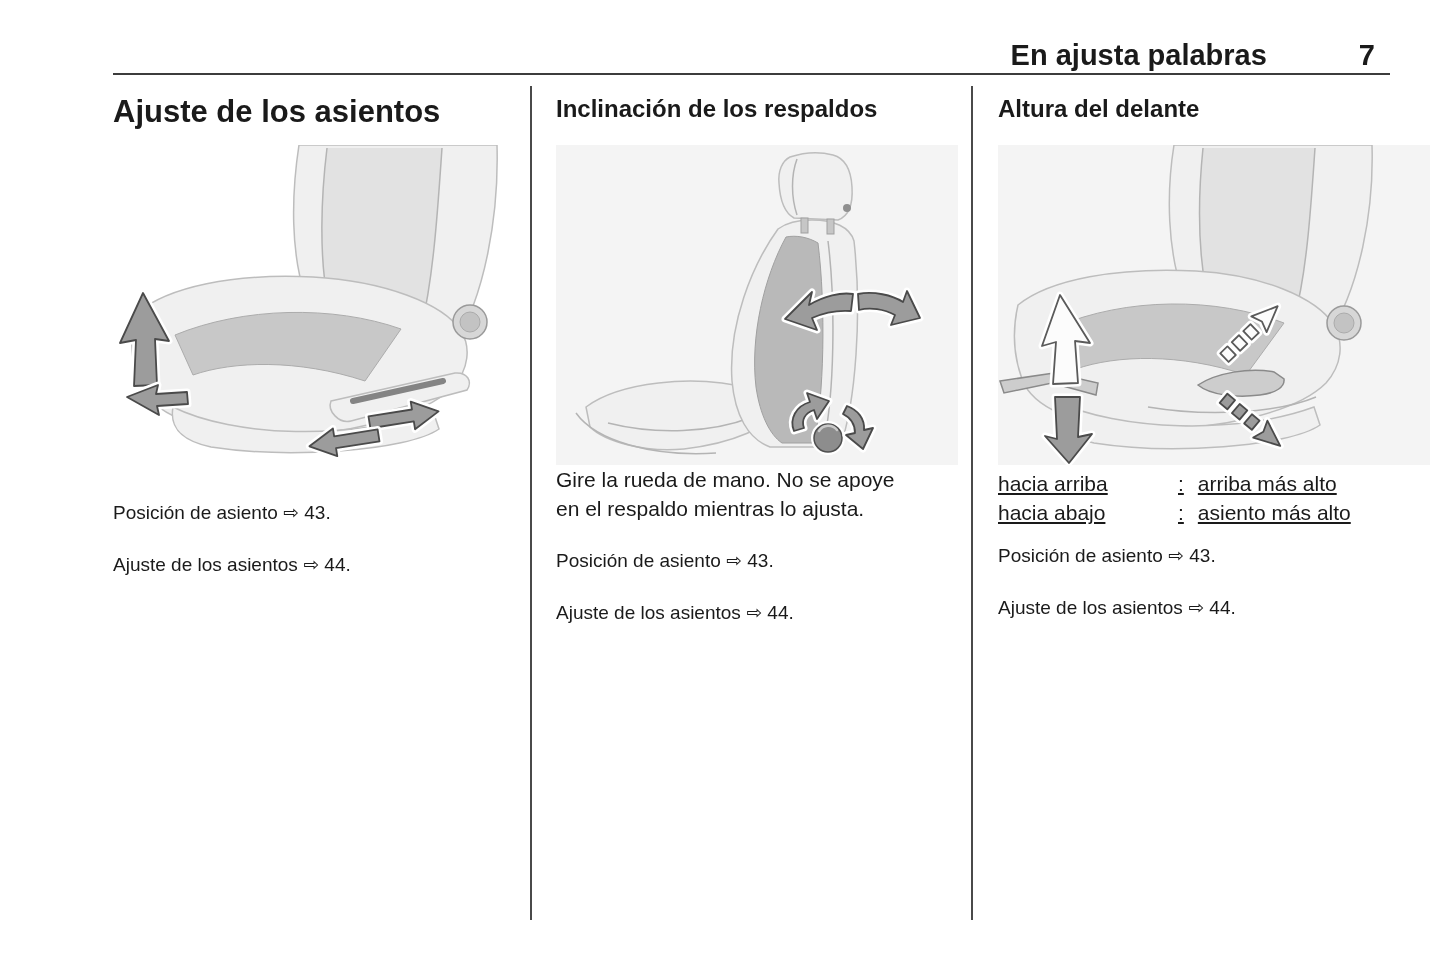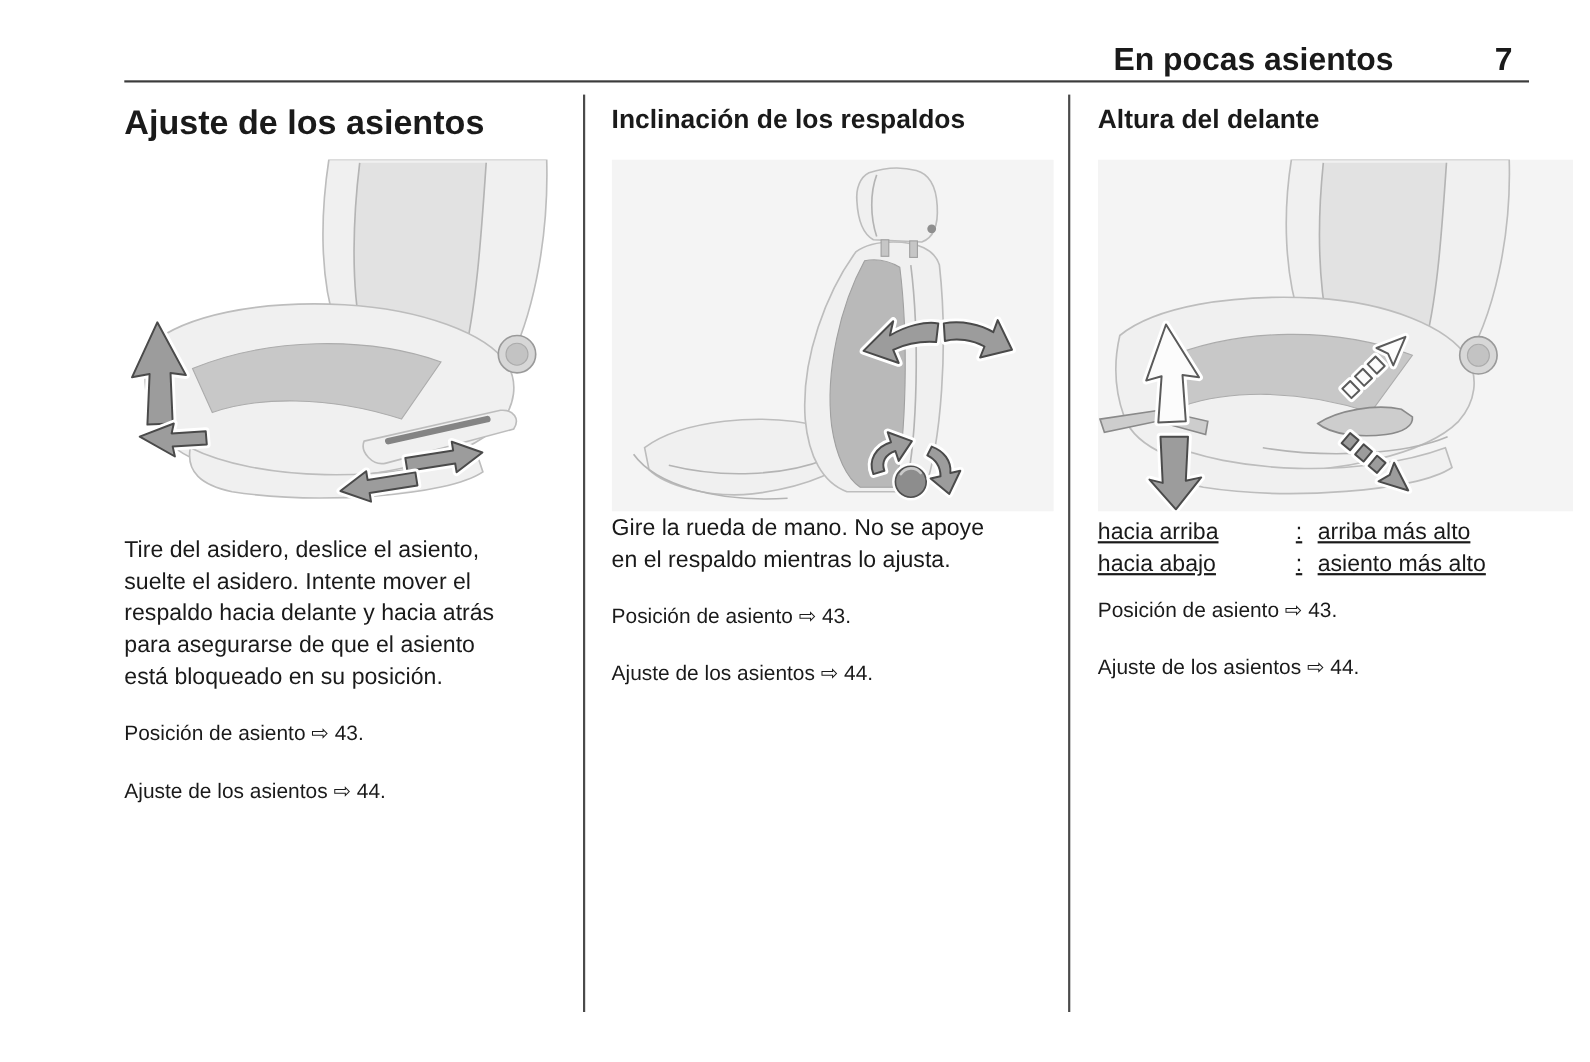--- a/index.html
+++ b/index.html
@@ -64,21 +64,21 @@
   .wheel{fill:#8d8d8d;stroke:#4f4f4f;stroke-width:1.5;}
   .wheelhalo{fill:none;stroke:#ffffff;stroke-width:6;}
   .wheelhl{fill:none;stroke:#c9c9c9;stroke-width:2.5;stroke-linecap:round;}
 </style>
 </head>
 <body>
 
 <div class="page">
 
   <div class="hdr">
-    <span>En pocas asientos</span>
+    <span>En ajusta palabras</span>
     <span>7</span>
   </div>
   <div class="hrule"></div>
   <div class="vrule v1"></div>
   <div class="vrule v2"></div>
 
   <div class="col c1">
     <h1>Ajuste de los asientos</h1>
 
     <figure class="fig1">
@@ -108,25 +108,20 @@
           <path class="halo" d="M256,266 L300,266 L300,258 L326,272 L300,286 L300,278 L256,278 Z"></path>
             <path class="arrow haloed" d="M256,266 L300,266 L300,258 L326,272 L300,286 L300,278 L256,278 Z"></path>
         </g>
         <g transform="rotate(-9 230 296)">
           <path class="halo" d="M266,290 L222,290 L222,282 L196,296 L222,310 L222,302 L266,302 Z"></path>
             <path class="arrow haloed" d="M266,290 L222,290 L222,282 L196,296 L222,310 L222,302 L266,302 Z"></path>
         </g>
       </svg>
     </figure>
 
-    <p class="bodytext">Tire del asidero, deslice el asiento,
-suelte el asidero. Intente mover el
-respaldo hacia delante y hacia atrás
-para asegurarse de que el asiento
-está bloqueado en su posición.</p>
     <p class="ref"><span>Posición de asiento</span> <span class="refsym">⇨</span> <span>43.</span></p>
     <p class="ref"><span>Ajuste de los asientos</span> <span class="refsym">⇨</span> <span>44.</span></p>
   </div>
 
   <div class="col c2">
     <h2>Inclinación de los respaldos</h2>
 
     <figure class="fig2">
       <svg viewBox="0 0 402 320" width="402" height="320">
         <rect class="figbg" width="402" height="320"></rect>

